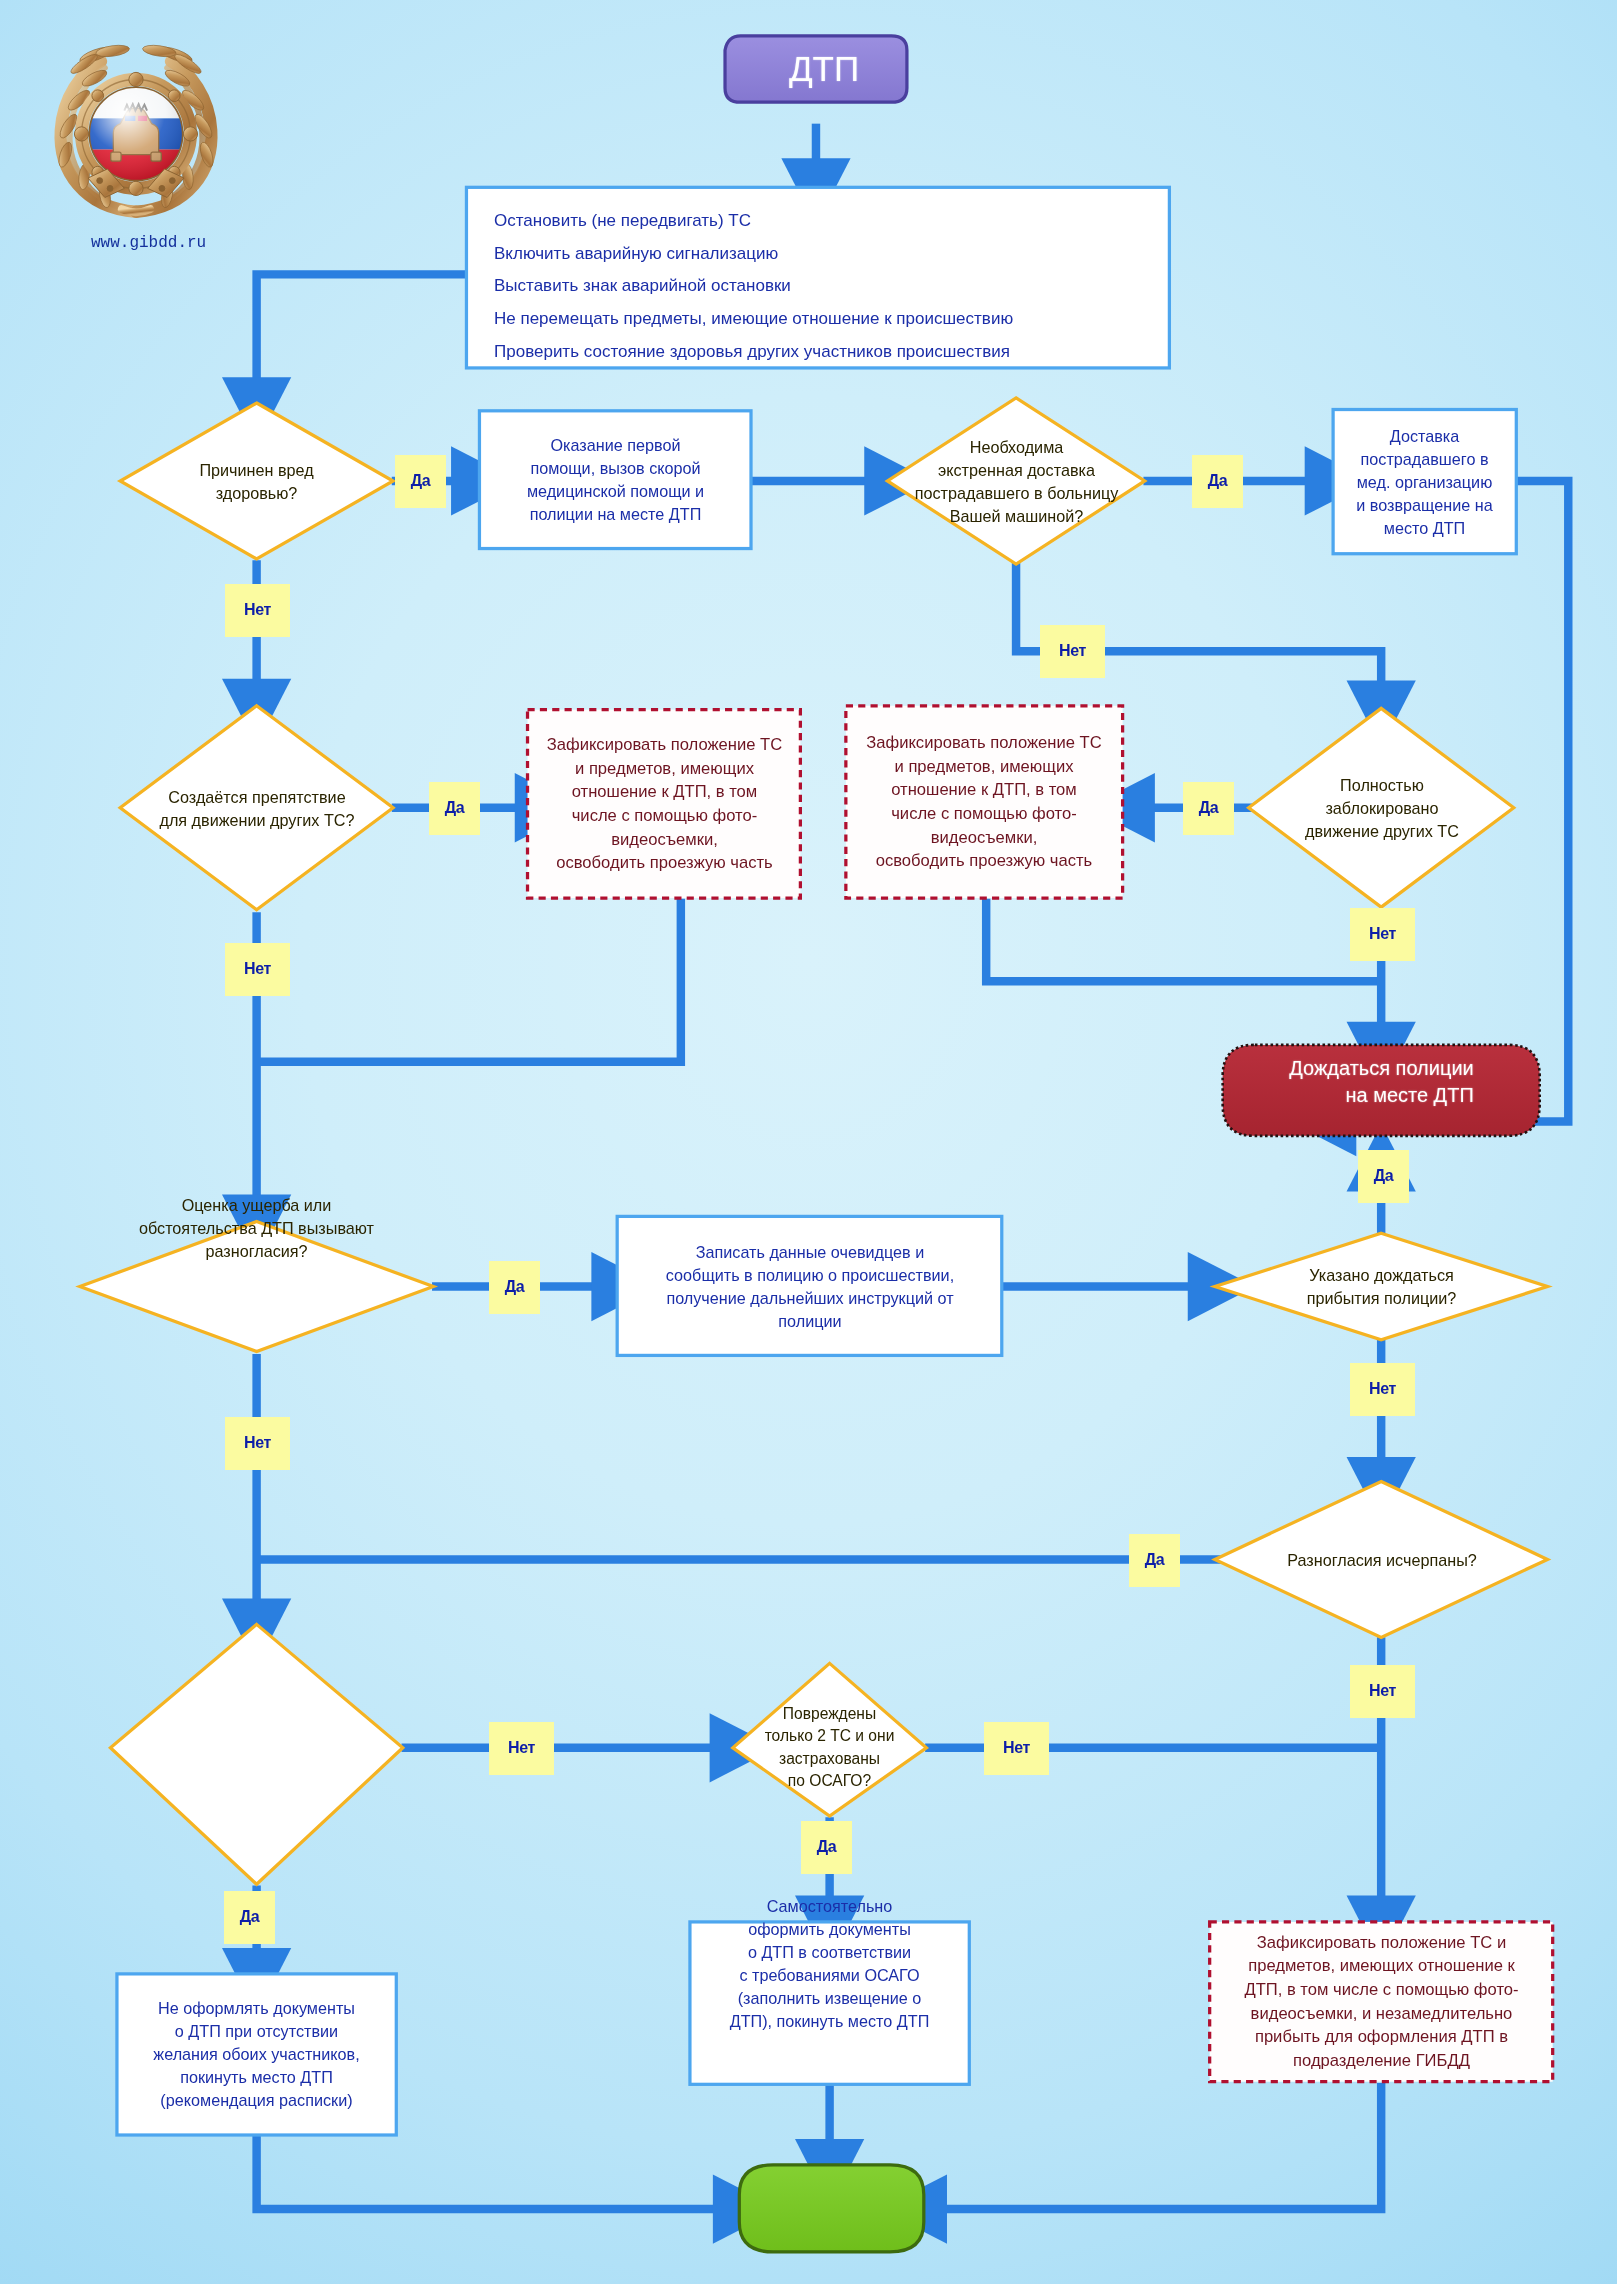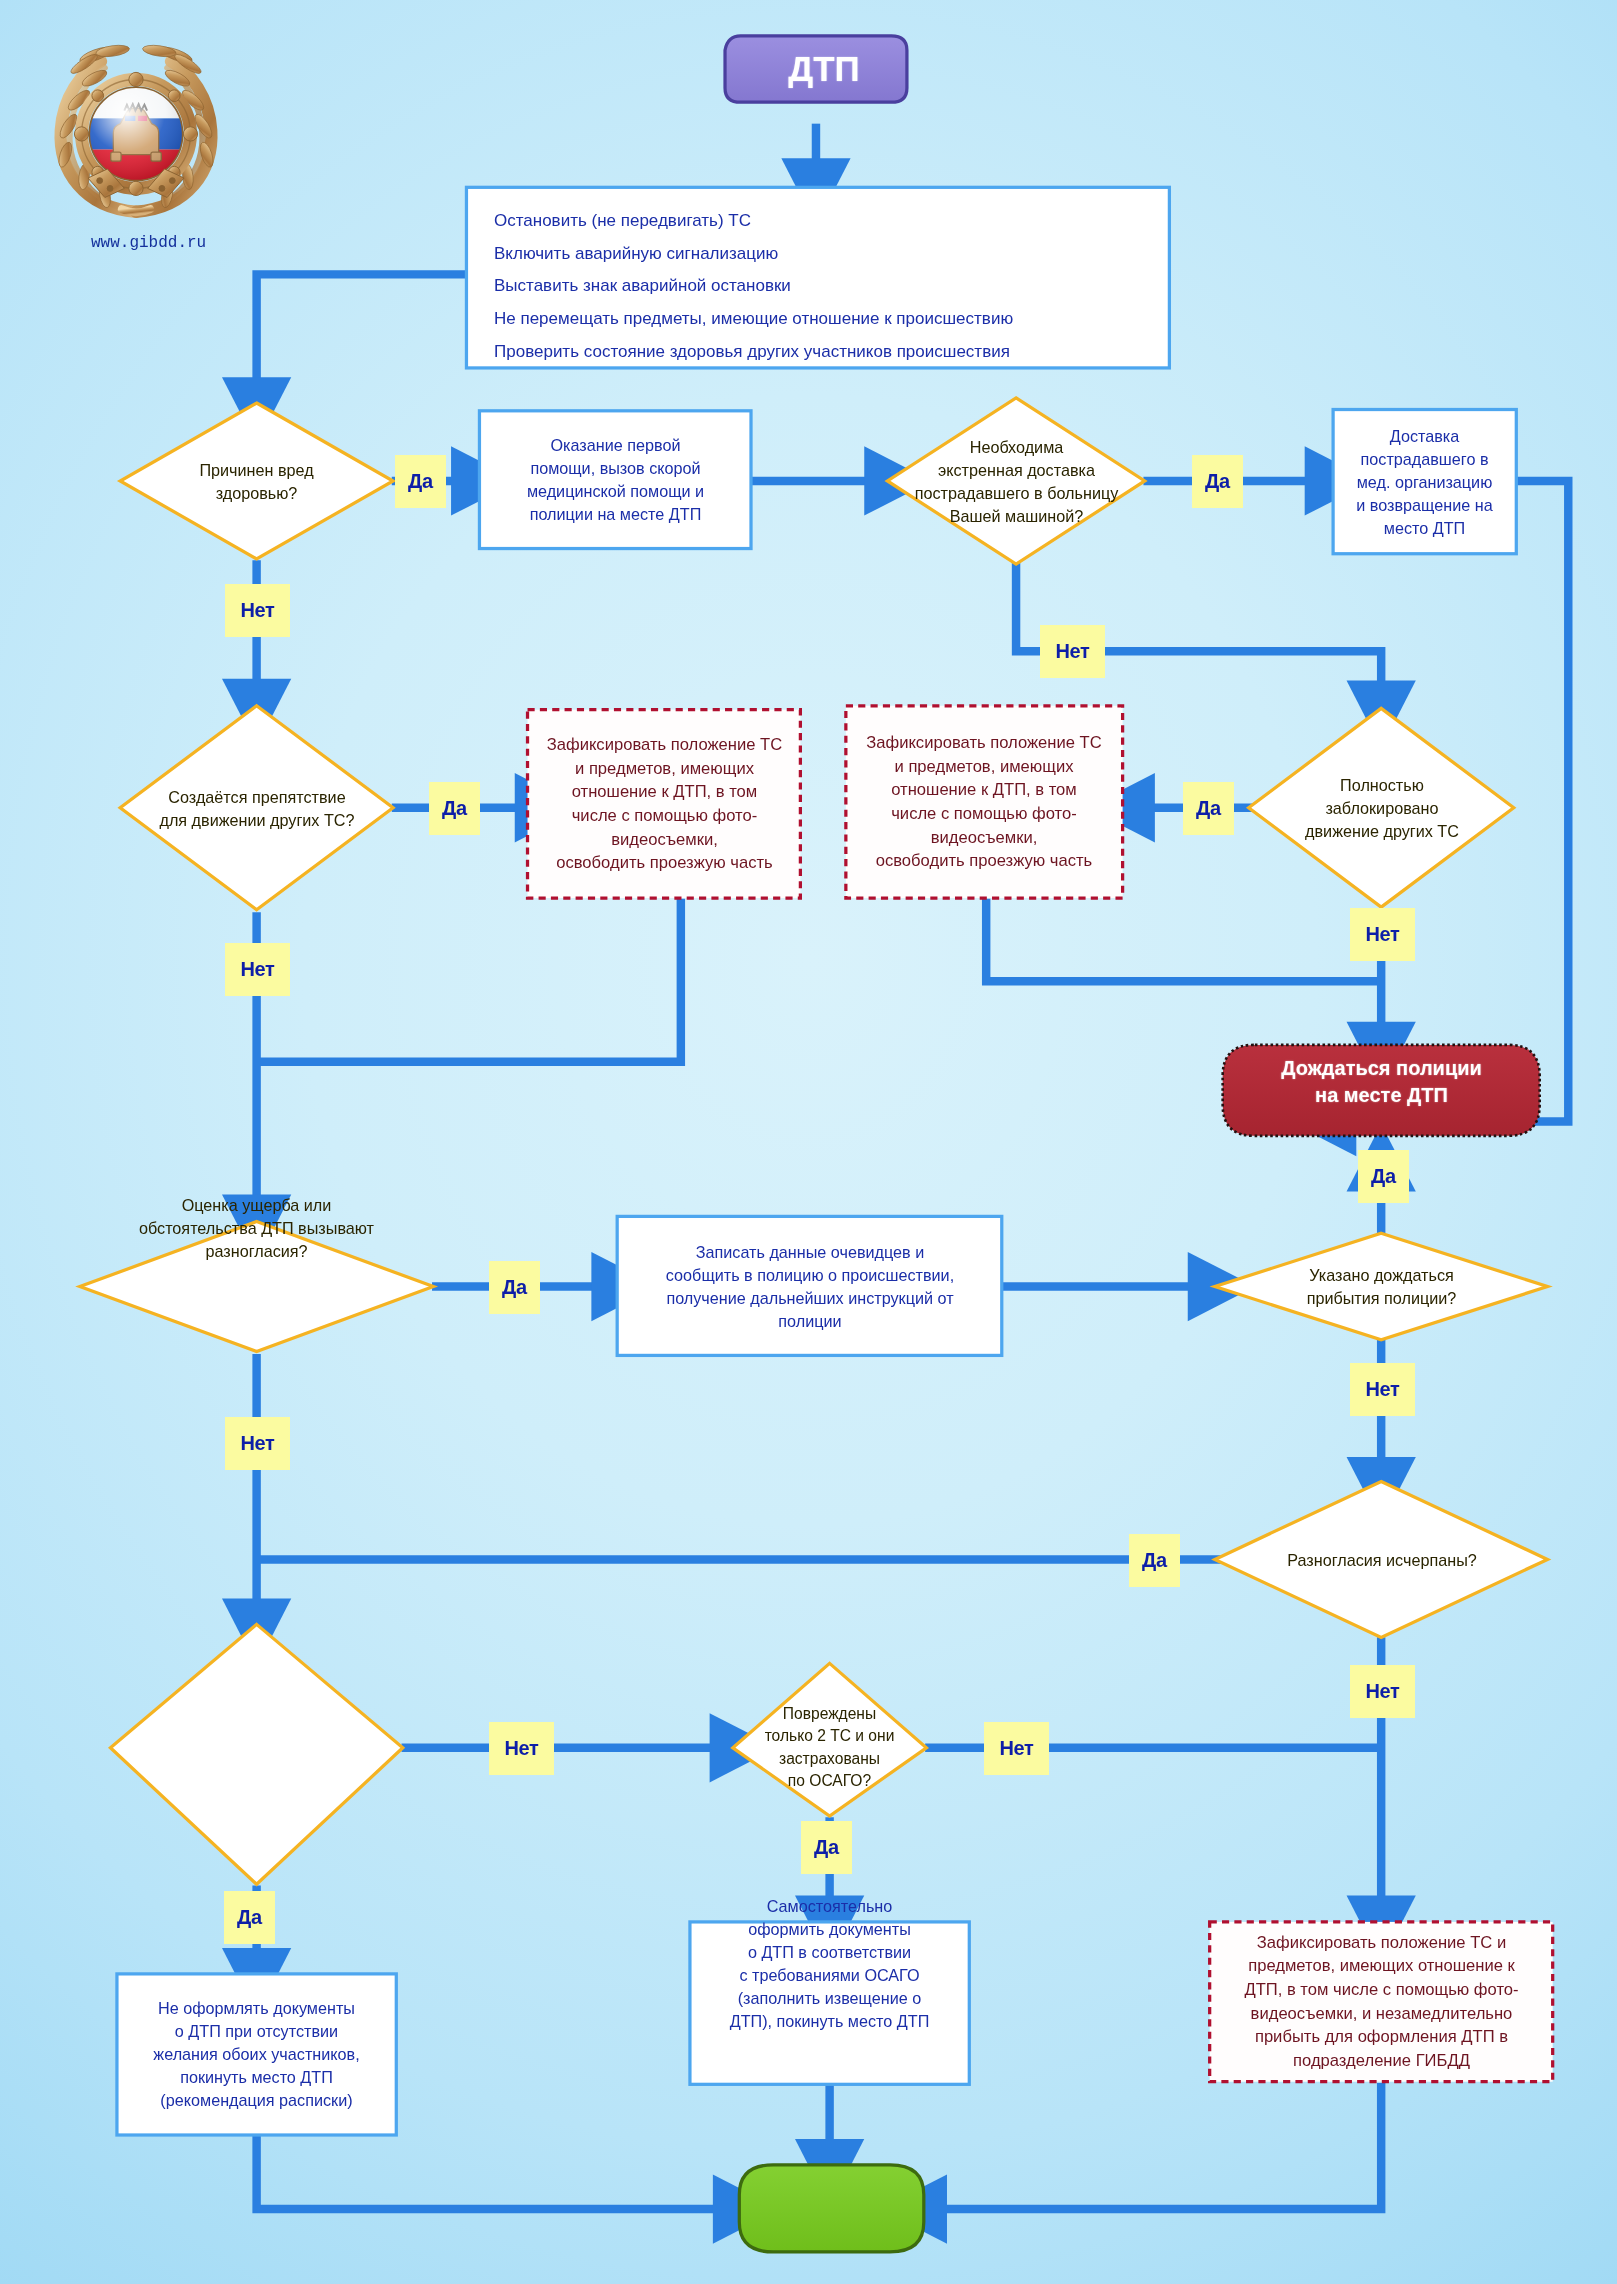--- a/index.html
+++ b/index.html
@@ -31,29 +31,29 @@
   .dash-text{font-size:16.6px;color:#6d1421;}
   .dia-text{font-size:16.2px;color:#2a2400;}
   .dia-text.sm{font-size:15.6px;}
   .instr{
     position:absolute;
     color:#1b2ea8;font-size:17px;line-height:1.92;
     text-align:left;white-space:pre-line;
   }
   .term-text{
     position:absolute;display:flex;align-items:center;justify-content:center;
-    text-align:center;color:#ffffff;font-weight:700;
+    text-align:right;color:#ffffff;font-weight:400;
     text-shadow:0 0 1.9px rgba(255,255,255,.55);
   }
   .lbl{
     position:absolute;
     background:#fbfba0;
     color:#0d1ea8;
     font-weight:bold;
-    font-size:20px;
+    font-size:16px;
     line-height:1.05;
     display:flex;align-items:center;justify-content:center;
     letter-spacing:-0.3px;
   }
   .url{
     position:absolute;color:#14309c;font-size:16px;font-family:Liberation Mono, monospace;
   }
   .emblem{position:absolute;}
 </style>
 </head>

